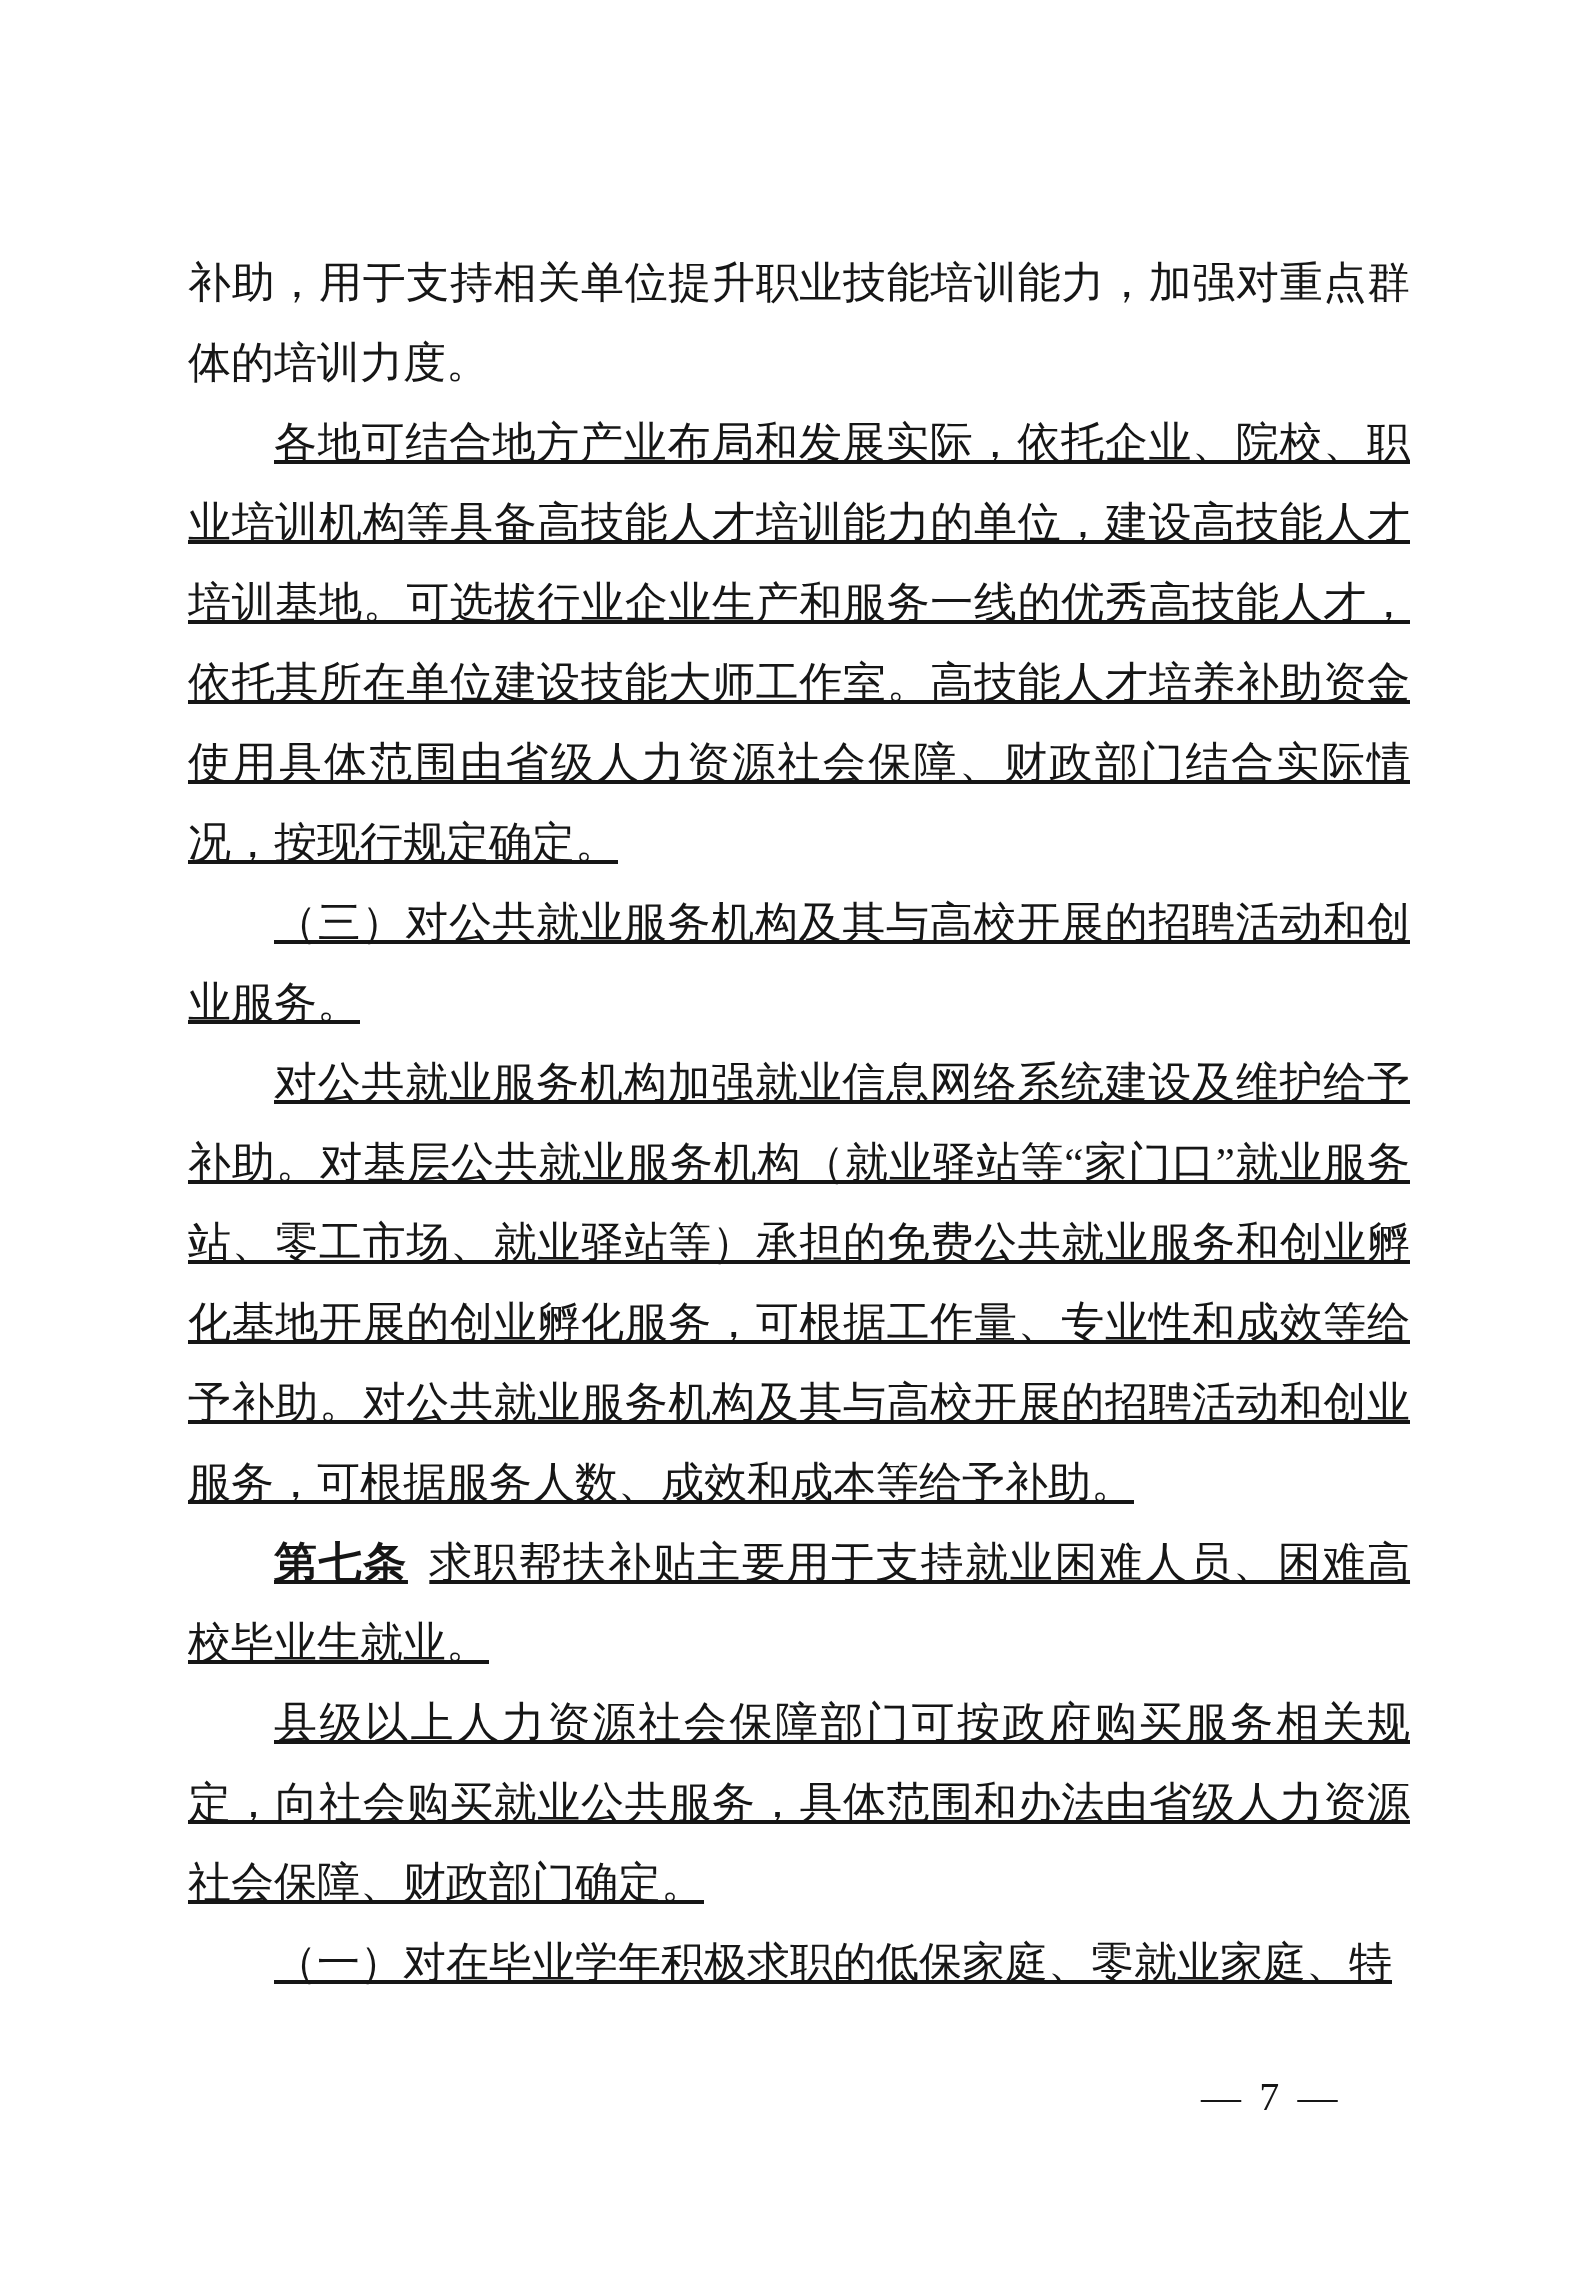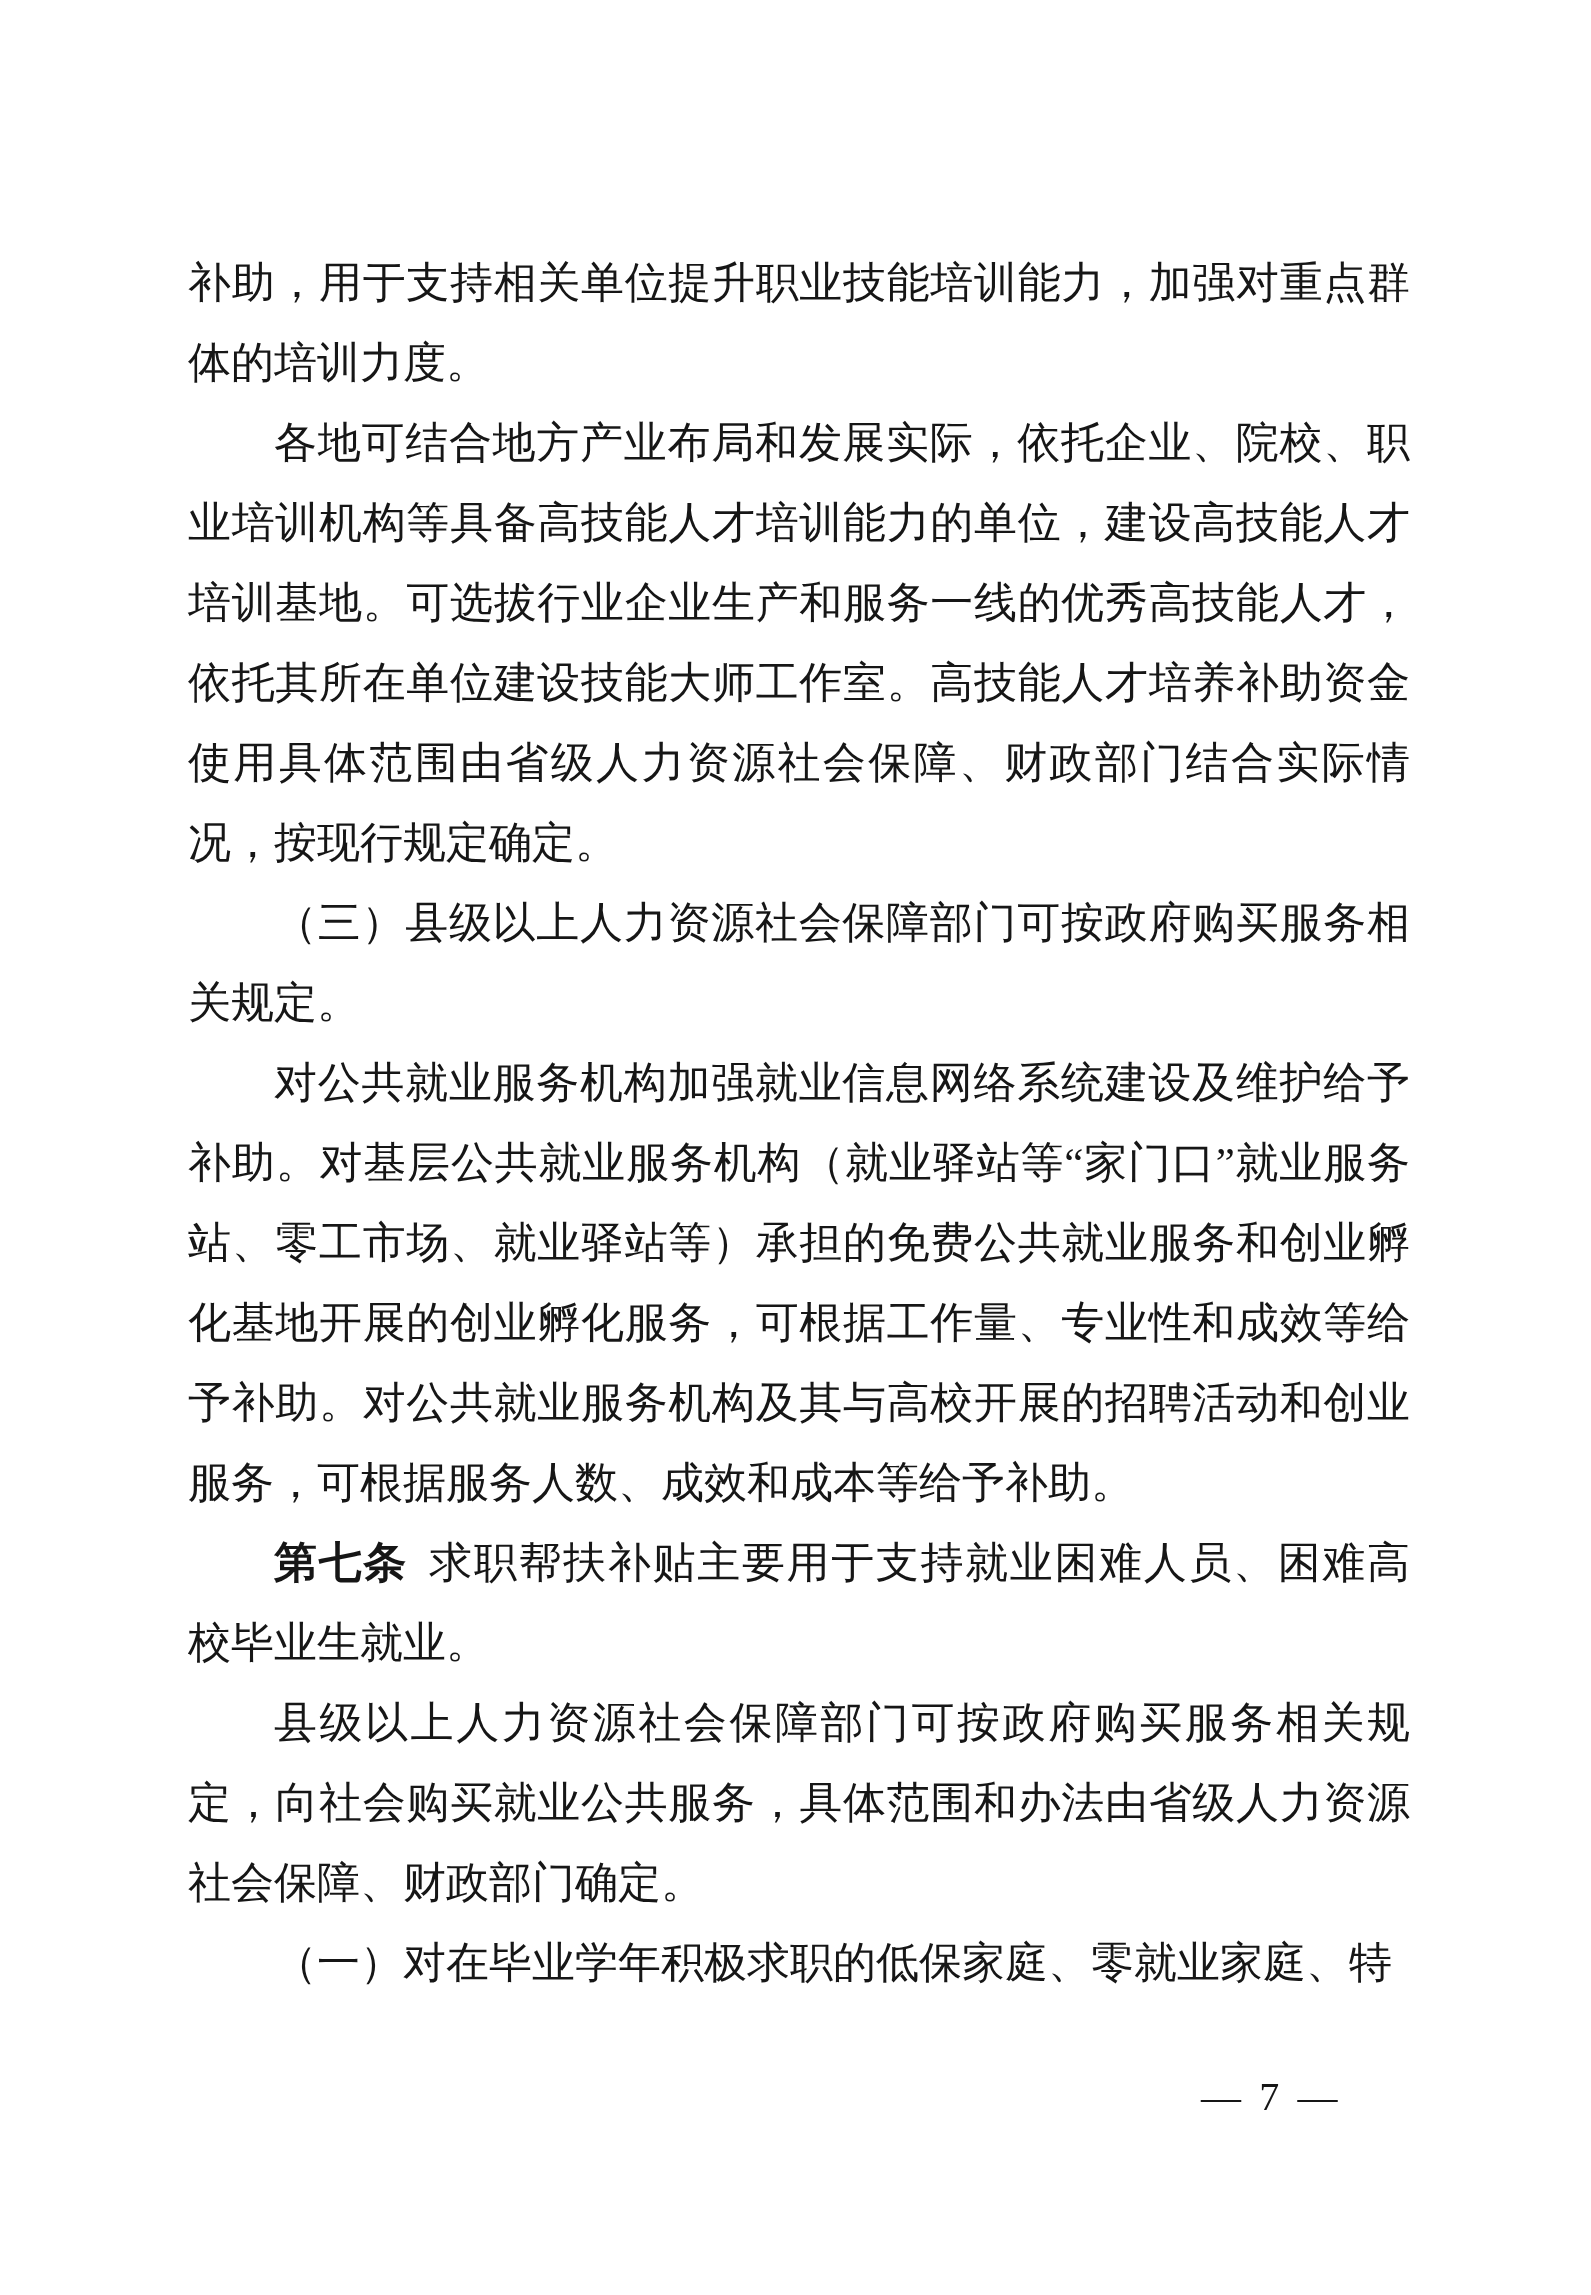--- a/index.html
+++ b/index.html
@@ -26,20 +26,21 @@
     line-height: 80px;
     text-align: justify;
     letter-spacing: 0;
   }
   .para {
     margin: 0;
     padding: 0;
   }
   .para.indent {
     text-indent: 86px; 
+    text-decoration: underline;
   }
   .article-no {
     font-weight: bold;
     margin-right: 21.4px; 
   }
   .page-number {
     position: absolute;
     left: 1201px;
     top: 2073px;
     font-size: 40px;
@@ -53,21 +54,21 @@
 <body>
 
 <div class="page">
 
   <div class="text-block">
 
     <p class="para">补助，用于支持相关单位提升职业技能培训能力，加强对重点群体的培训力度。</p>
 
     <p class="para indent">各地可结合地方产业布局和发展实际，依托企业、院校、职业培训机构等具备高技能人才培训能力的单位，建设高技能人才培训基地。可选拔行业企业生产和服务一线的优秀高技能人才，依托其所在单位建设技能大师工作室。高技能人才培养补助资金使用具体范围由省级人力资源社会保障、财政部门结合实际情况，按现行规定确定。</p>
 
-    <p class="para indent">（三）县级以上人力资源社会保障部门可按政府购买服务相关规定。</p>
+    <p class="para indent">（三）对公共就业服务机构及其与高校开展的招聘活动和创业服务。</p>
 
     <p class="para indent">对公共就业服务机构加强就业信息网络系统建设及维护给予补助。对基层公共就业服务机构（就业驿站等“家门口”就业服务站、零工市场、就业驿站等）承担的免费公共就业服务和创业孵化基地开展的创业孵化服务，可根据工作量、专业性和成效等给予补助。对公共就业服务机构及其与高校开展的招聘活动和创业服务，可根据服务人数、成效和成本等给予补助。</p>
 
     <p class="para indent">
       <b class="article-no">第七条</b><span>求职帮扶补贴主要用于支持就业困难人员、困难高校毕业生就业。</span>
     </p>
 
     <p class="para indent">县级以上人力资源社会保障部门可按政府购买服务相关规定，向社会购买就业公共服务，具体范围和办法由省级人力资源社会保障、财政部门确定。</p>
 
     <p class="para indent">（一）对在毕业学年积极求职的低保家庭、零就业家庭、特</p>

